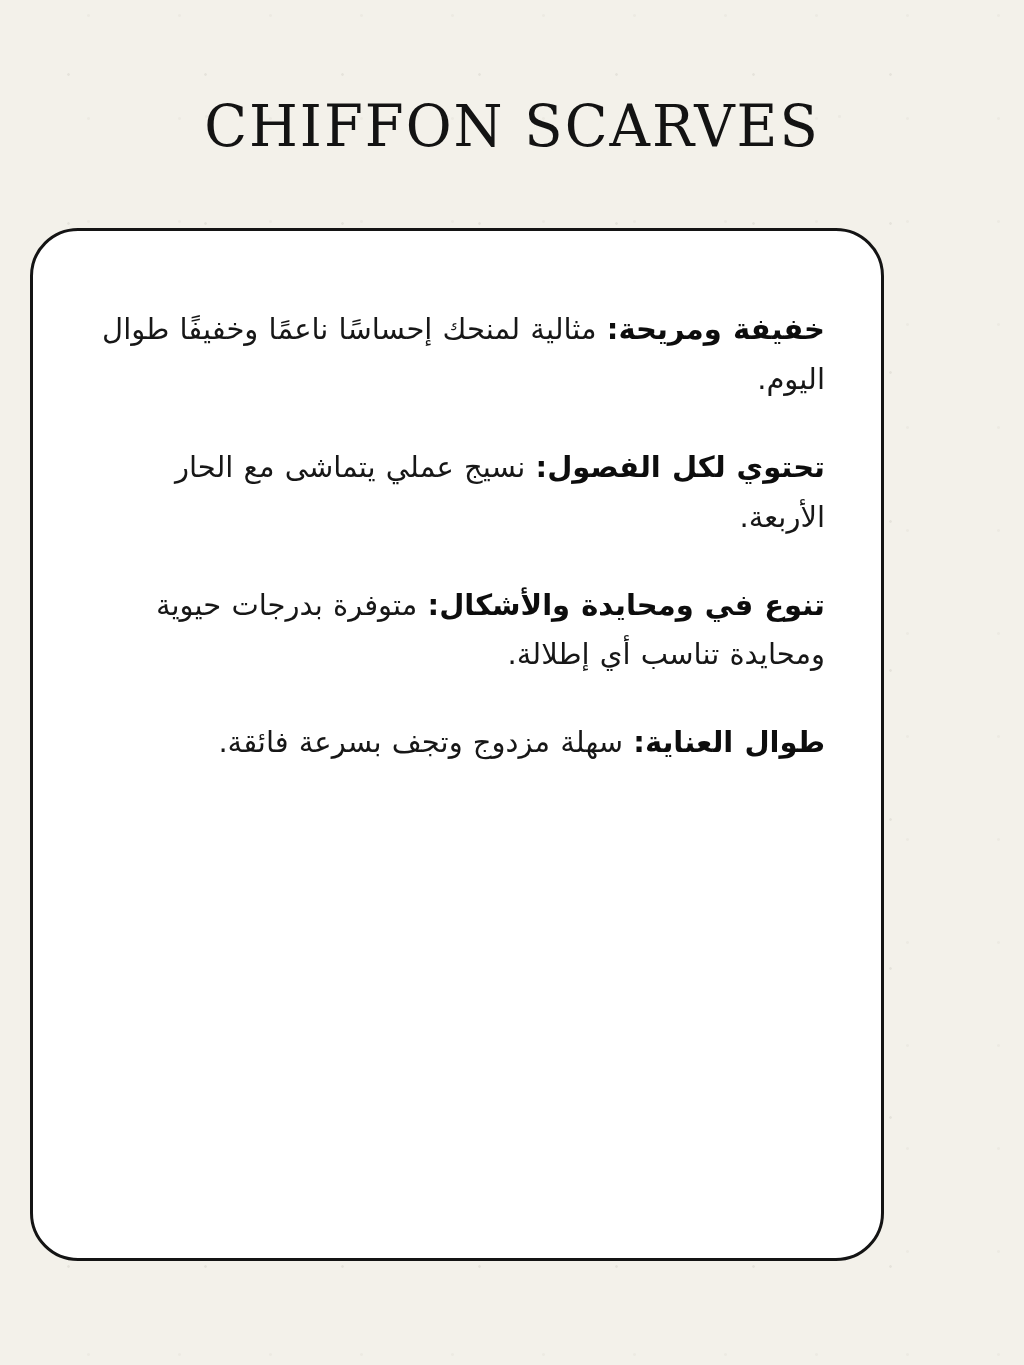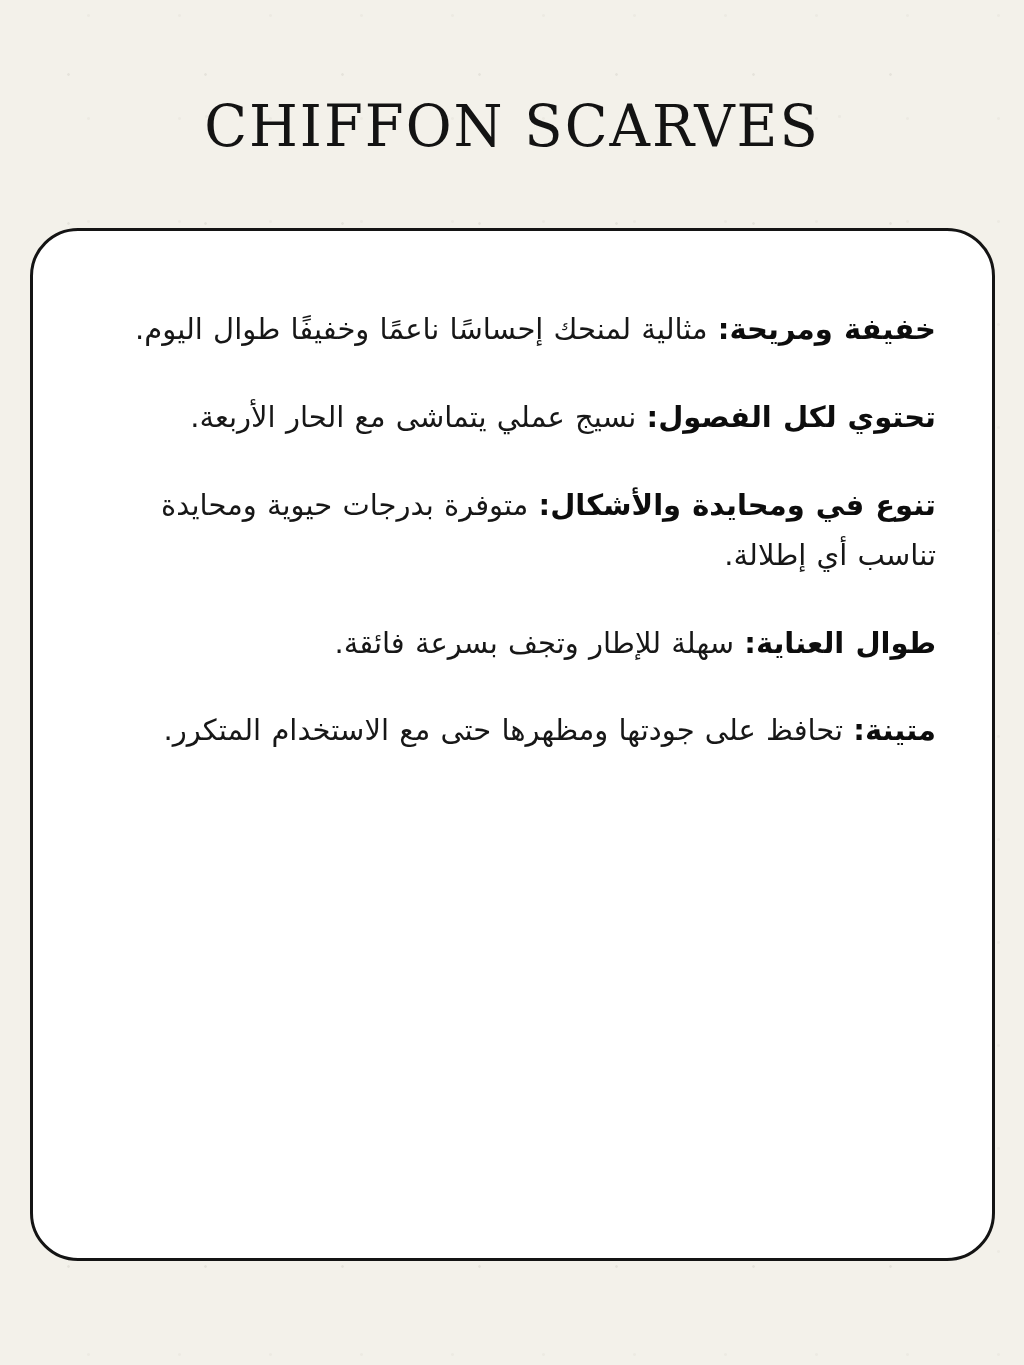--- a/index.html
+++ b/index.html
@@ -37,21 +37,21 @@
     font-size: 56px;
     letter-spacing: 2px;
     color: #131313;
     transform: scaleY(1.04);
   }
 
   .features-card {
     position: absolute;
     left: 30px;
     top: 228px;
-    width: 965px;
+    width: 854px;
     height: 1033px;
     background: #ffffff;
     border: 3px solid #141414;
     border-radius: 48px;
     direction: rtl;
     text-align: right;
     padding: 74px 56px 0 54px;
     unicode-bidi: plaintext;
   }
 
@@ -89,23 +89,19 @@
       <span>نسيج عملي يتماشى مع الحار الأربعة.</span>
     </p>
 
     <p class="feature-item">
       <strong class="feature-label">تنوع في ومحايدة والأشكال:</strong>
       <span>متوفرة بدرجات حيوية ومحايدة تناسب أي إطلالة.</span>
     </p>
 
     <p class="feature-item">
       <strong class="feature-label">طوال العناية:</strong>
-      <span>سهلة للإطار وتجف بسرعة فائقة.</span>
+      <span>سهلة مزدوج وتجف بسرعة فائقة.</span>
     </p>
 
-    <p class="feature-item">
-      <strong class="feature-label">متينة:</strong>
-      <span>تحافظ على جودتها ومظهرها حتى مع الاستخدام المتكرر.</span>
-    </p>
 
 
   </div>
 </div>
 
 </body></html>

